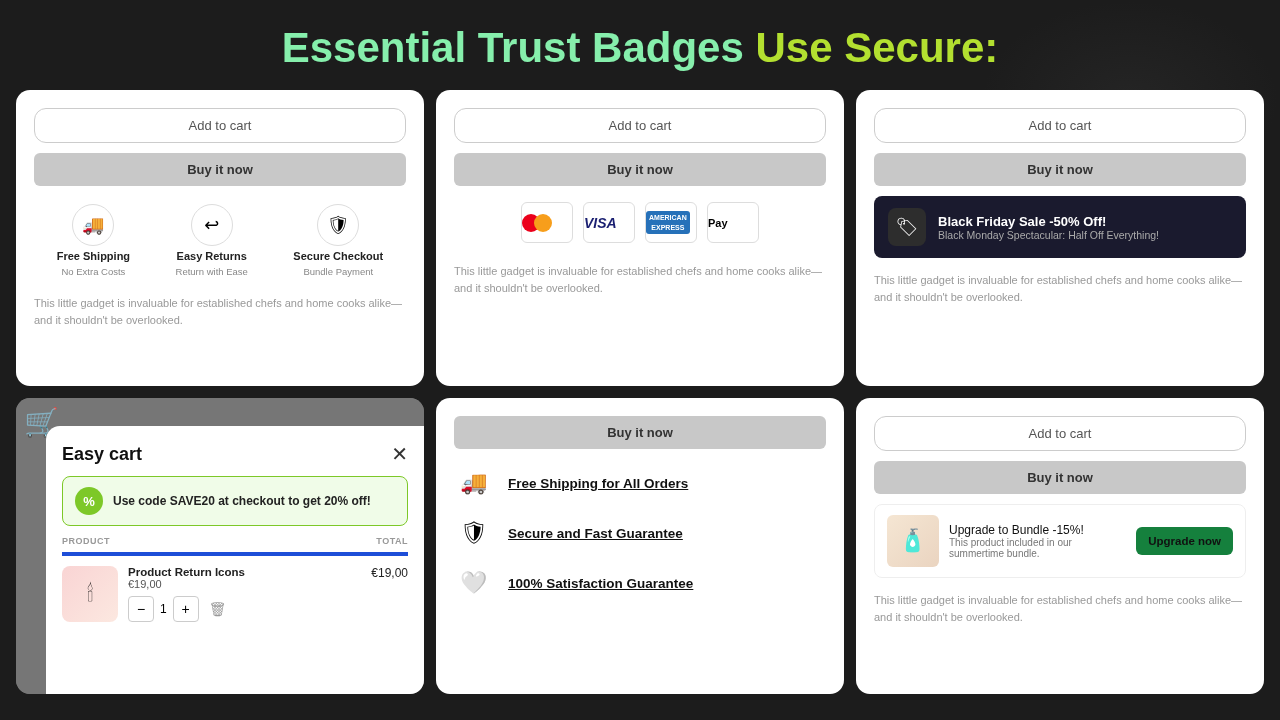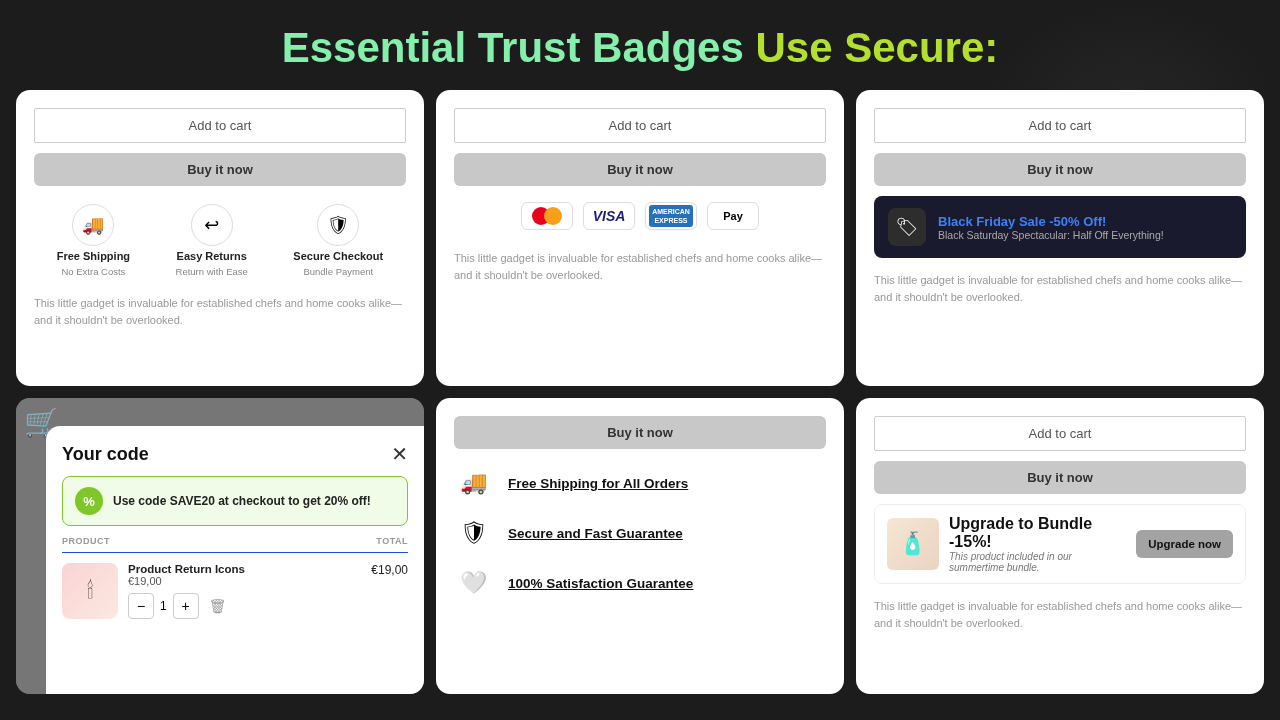--- a/index.html
+++ b/index.html
@@ -46,21 +46,21 @@
       padding: 18px;
       display: flex;
       flex-direction: column;
       gap: 10px;
       overflow: hidden;
       position: relative;
     }
     .btn-add-cart {
       border: 1.5px solid #ccc;
       background: #fff;
-      border-radius: 2px;
+      border-radius: 12px;
       padding: 9px;
       font-size: 13px;
       color: #555;
       text-align: center;
       cursor: pointer;
       width: 100%;
     }
     .btn-buy-now {
       background: #c8c8c8;
       border: none;
@@ -115,24 +115,24 @@
       text-align: center;
     }
     .payment-icons {
       display: flex;
       justify-content: center;
       gap: 10px;
       align-items: center;
       padding: 6px 0;
     }
     .pay-icon {
-      width: 52px; height: 28px;
+      width: 52px; height: 41px;
       border: 1px solid #ddd;
       border-radius: 6px;
-      display: flex; align-items: center; justify-content: center;
+      display: flex; align-items: center; 
       font-size: 11px;
       font-weight: 700;
     }
     .mastercard { background: #fff; }
     .mastercard-circles {
       display: flex;
     }
     .mc-red {
       width: 18px; height: 18px;
       background: #eb001b;
@@ -167,21 +167,21 @@
       color: #fff;
     }
     .bf-badge {
       width: 38px; height: 38px;
       background: #2d2d2d;
       border-radius: 8px;
       display: flex; align-items: center; justify-content: center;
       font-size: 18px;
       flex-shrink: 0;
     }
-    .bf-title { font-size: 13px; font-weight: 700; color: #3b82f6; }
+    .bf-title { font-size: 13px; font-weight: 700; color: #ffffff; }
     .bf-sub { font-size: 10.5px; color: #aaa; }
     
     .cart-header {
       display: flex;
       justify-content: space-between;
       align-items: center;
     }
     .cart-title { font-size: 18px; font-weight: 700; color: #111; }
     .close-btn { font-size: 20px; cursor: pointer; color: #333; }
     .promo-banner {
@@ -206,21 +206,21 @@
       flex-shrink: 0;
     }
     .cart-table-header {
       display: flex;
       justify-content: space-between;
       font-size: 9px;
       font-weight: 700;
       color: #999;
       letter-spacing: 0.5px;
       text-transform: uppercase;
-      border-bottom: 1px solid #1d4ed8;
+      border-bottom: 4px solid #1d4ed8;
       padding-bottom: 6px;
     }
     .cart-item {
       display: flex;
       align-items: flex-start;
       gap: 10px;
     }
     .cart-item-img {
       width: 56px; height: 56px;
       background: linear-gradient(135deg, #f9d4d4 0%, #fce8e0 100%);
@@ -276,24 +276,24 @@
     }
     .bundle-img {
       width: 52px; height: 52px;
       background: linear-gradient(135deg, #f5e6d3 0%, #ead4c0 100%);
       border-radius: 6px;
       display: flex; align-items: center; justify-content: center;
       font-size: 22px;
       flex-shrink: 0;
     }
     .bundle-info { flex: 1; }
-    .bundle-title { font-size: 16px; font-weight: 700; color: #111; }
-    .bundle-sub { font-size: 10px; color: #777; font-style: italic; }
+    .bundle-title { font-size: 12px; font-weight: 400; color: #111; }
+    .bundle-sub { font-size: 10px; color: #777; }
     .bundle-btn {
-      background: #a3a3a3;
+      background: #15803d;
       color: #111;
       border: none;
       border-radius: 6px;
       padding: 8px 12px;
       font-size: 11.5px;
       font-weight: 700;
       cursor: pointer;
       white-space: nowrap;
     }
     .cart-bg {
@@ -381,32 +381,32 @@
     <p class="desc-text">This little gadget is invaluable for established chefs and home cooks alike—and it shouldn't be overlooked.</p>
   </div>
 
   <div class="card">
     <button class="btn-add-cart">Add to cart</button>
     <button class="btn-buy-now">Buy it now</button>
     <div class="bf-banner">
       <div class="bf-badge">🏷</div>
       <div>
         <div class="bf-title">Black Friday Sale -50% Off!</div>
-        <div class="bf-sub">Black Saturday Spectacular: Half Off Everything!</div>
+        <div class="bf-sub">Black Monday Spectacular: Half Off Everything!</div>
       </div>
     </div>
     <p class="desc-text">This little gadget is invaluable for established chefs and home cooks alike—and it shouldn't be overlooked.</p>
   </div>
 
   <div class="card" style="padding:0; position:relative; background:#aaa;">
     <div class="cart-bg"></div>
     <span class="cart-bg-icon">🛒</span>
     <div class="cart-popup">
       <div class="cart-header">
-        <span class="cart-title">Your code</span>
+        <span class="cart-title">Easy cart</span>
         <span class="close-btn">✕</span>
       </div>
       <div class="promo-banner">
         <div class="promo-icon">%</div>
         <span>Use code SAVE20 at checkout to get 20% off!</span>
       </div>
       <div class="cart-table-header">
         <span>PRODUCT</span>
         <span>TOTAL</span>
       </div>

